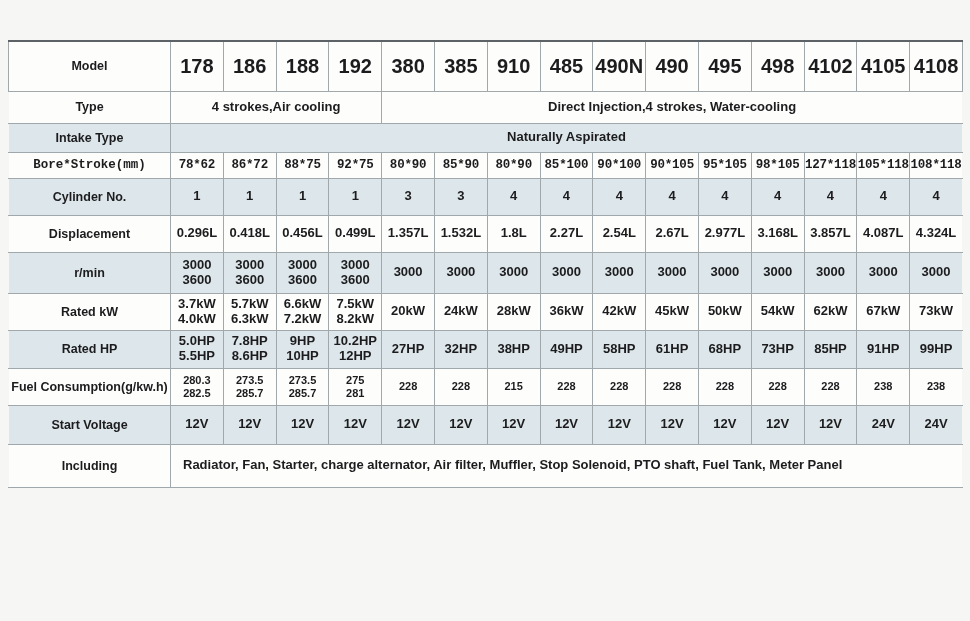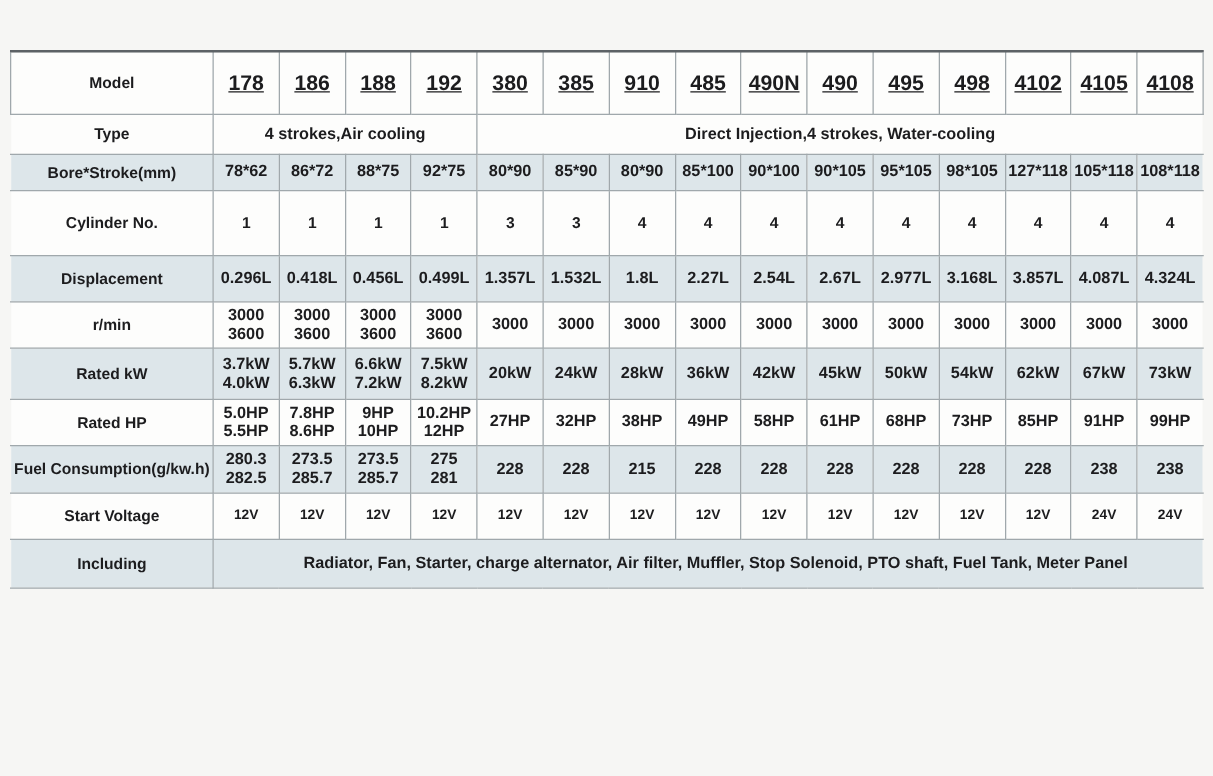--- a/index.html
+++ b/index.html
@@ -52,30 +52,30 @@
     font-weight: bold;
     font-size: 12.5px;
     white-space: nowrap;
   }
   .data-cell {
     font-weight: bold;
     font-size: 13px;
   }
   .data-cell div { line-height: 1.12; }
   .data-cell.left {
-    text-align: center;
+    text-align: left;
     padding-left: 12px;
   }
 
   
   tr:nth-child(1)  td { height: 50px; }
-  tr:nth-child(1)  .data-cell { font-size: 17px; text-decoration: underline; }
+  tr:nth-child(1)  .data-cell { font-size: 20px; }
   tr:nth-child(2)  td { height: 32px; }
   tr:nth-child(3)  td { height: 29px; }
-  tr:nth-child(4)  td { height: 52px; }
+  tr:nth-child(4)  td { height: 26px; font-family: Liberation Mono, monospace; }
   tr:nth-child(4)  .data-cell { font-size: 12.5px; letter-spacing: -0.2px; }
   tr:nth-child(5)  td { height: 37px; }
   tr:nth-child(6)  td { height: 37px; }
   tr:nth-child(7)  td { height: 41px; }
   tr:nth-child(8)  td { height: 37px; }
   tr:nth-child(9)  td { height: 38px; }
   tr:nth-child(10) td { height: 37px; }
   tr:nth-child(10) .data-cell { font-size: 11px; }
   tr:nth-child(11) td { height: 39px; text-align: center; }
   tr:nth-child(12) td { height: 43px; }
@@ -157,20 +157,26 @@
         <tr>
           <td class="label-cell">Type</td>
           <td class="data-cell" colspan="4">
             <div>4 strokes,Air cooling</div>
           </td>
           <td class="data-cell" colspan="11">
             <div>Direct Injection,4 strokes, Water-cooling</div>
           </td>
         </tr>
         <tr>
+          <td class="label-cell">Intake Type</td>
+          <td class="data-cell" colspan="15">
+            <div>Naturally Aspirated</div>
+          </td>
+        </tr>
+        <tr>
           <td class="label-cell">Bore*Stroke(mm)</td>
           <td class="data-cell">
             <div>78*62</div>
           </td>
           <td class="data-cell">
             <div>86*72</div>
           </td>
           <td class="data-cell">
             <div>88*75</div>
           </td>

